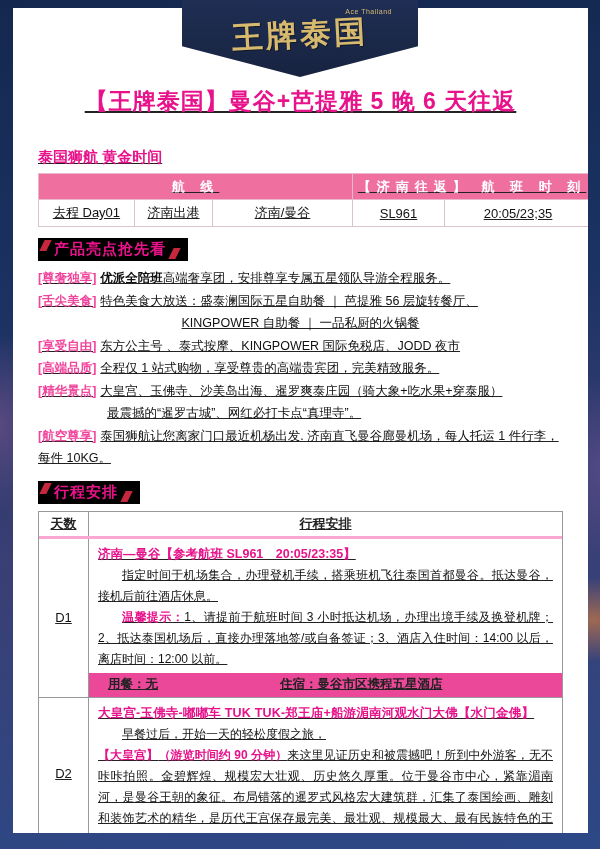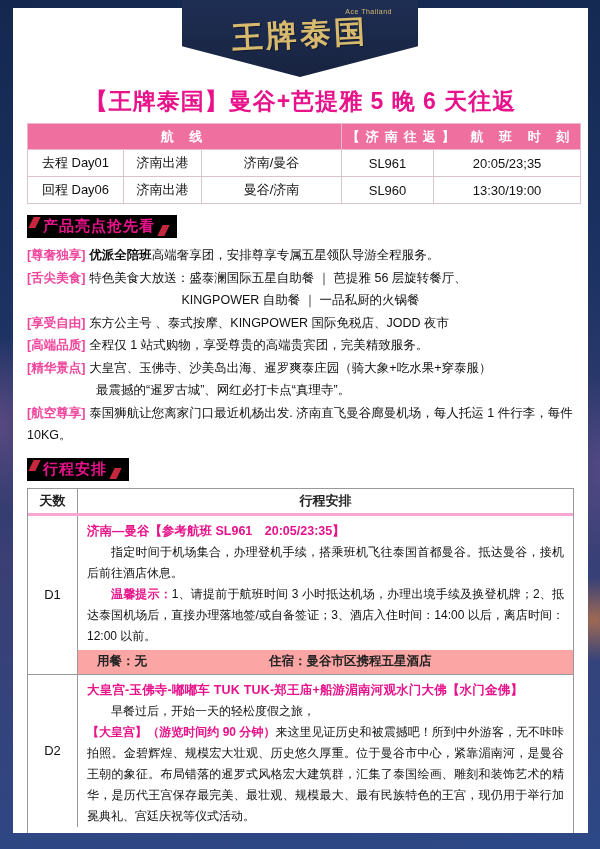--- a/index.html
+++ b/index.html
@@ -11,21 +11,21 @@
   .page{
     position:relative; width:600px; height:849px; overflow:hidden;
     background:
       radial-gradient(90px 60px at 99% 73%, rgba(216,126,62,.65), rgba(216,126,62,0) 70%),
       radial-gradient(70px 120px at 0% 50%, rgba(128,88,146,.55), rgba(128,88,146,0) 75%),
       radial-gradient(70px 120px at 100% 55%, rgba(110,84,150,.5), rgba(110,84,150,0) 75%),
       linear-gradient(175deg,#14284f 0%,#1b3263 35%,#3a3f74 62%,#2c4886 100%);
   }
   .panel{
     position:absolute; left:13px; top:8px; right:12px; bottom:16px;
-    background:#ffffff; padding:0 14px; overflow:hidden;
+    background:#ffffff; padding:0 25px; overflow:hidden;text-decoration:underline;
   }
   
   .pennant{
     position:absolute; left:50%; transform:translateX(-50%); top:0;
     width:236px; height:77px; z-index:5;
     background:linear-gradient(180deg,#1f2e54,#17233f);
     clip-path:polygon(0 0,100% 0,100% 60%,50% 100%,0 60%);
     text-align:center;
   }
   .pennant-main{
@@ -95,35 +95,36 @@
     width:50px; flex:0 0 auto; border-right:1px solid #999;
     display:flex; align-items:center; justify-content:center;
     font-size:13px; color:#111;
   }
   .itin-cell{ flex:1; padding:5px 9px 0 9px; overflow:hidden; }
   .pk{ color:#e8128b; font-weight:bold; }
   .itin-title{ font-size:12.5px; line-height:21px; }
   .itin-cell p.body{ font-size:12px; line-height:21px; color:#111; text-align:justify; }
   .ind{ text-indent:2em; }
   .meal-bar{
-    background:#fca5a5; height:24px; margin:3px -9px 0 -9px;
+    background:#ec4899; height:24px; margin:3px -9px 0 -9px;
     display:flex; align-items:center; font-size:12.5px; font-weight:bold;
   }
   .meal-bar .meal{ margin-left:19px; }
   .meal-bar .lodging{ margin-left:122px; }
   .d2-title{ letter-spacing:.2px; }
 </style>
 </head>
 <body>
 
 <div class="page">
   <div class="panel">
 
     <h1 class="title">【王牌泰国】曼谷+芭提雅 5 晚 6 天往返</h1>
 
+    <div class="flight-heading">泰国狮航 黄金时间</div>
 
     <table class="flight">
       <colgroup>
           <col class="c1">
           <col class="c2">
           <col class="c3">
           <col class="c4">
           <col class="c5">
         </colgroup>
       <thead>
@@ -133,27 +134,20 @@
         </tr>
       </thead>
       <tbody>
         <tr>
           <td>去程 Day01</td>
           <td>济南出港</td>
           <td>济南/曼谷</td>
           <td>SL961</td>
           <td>20:05/23;35</td>
         </tr>
-        <tr>
-          <td>回程 Day06</td>
-          <td>济南出港</td>
-          <td>曼谷/济南</td>
-          <td>SL960</td>
-          <td>13:30/19:00</td>
-        </tr>
       </tbody>
     </table>
 
     <div class="section-head"><span class="flag flag-l"></span><span>产品亮点抢先看</span><span class="flag flag-r"></span></div>
 
     <div class="hl">
       <div class="hl-line"><span class="hl-label">[尊奢独享]</span><span class="hl-strong">优派全陪班</span><span>高端奢享团，安排尊享专属五星领队导游全程服务。</span></div>
       <div class="hl-line"><span class="hl-label">[舌尖美食]</span><span>特色美食大放送：盛泰澜国际五星自助餐 ｜ 芭提雅 56 层旋转餐厅、</span></div>
       <div class="hl-line hl-center">KINGPOWER 自助餐 ｜  一品私厨的火锅餐</div>
       <div class="hl-line"><span class="hl-label">[享受自由]</span><span>东方公主号 、泰式按摩、KINGPOWER 国际免税店、JODD 夜市</span></div>

